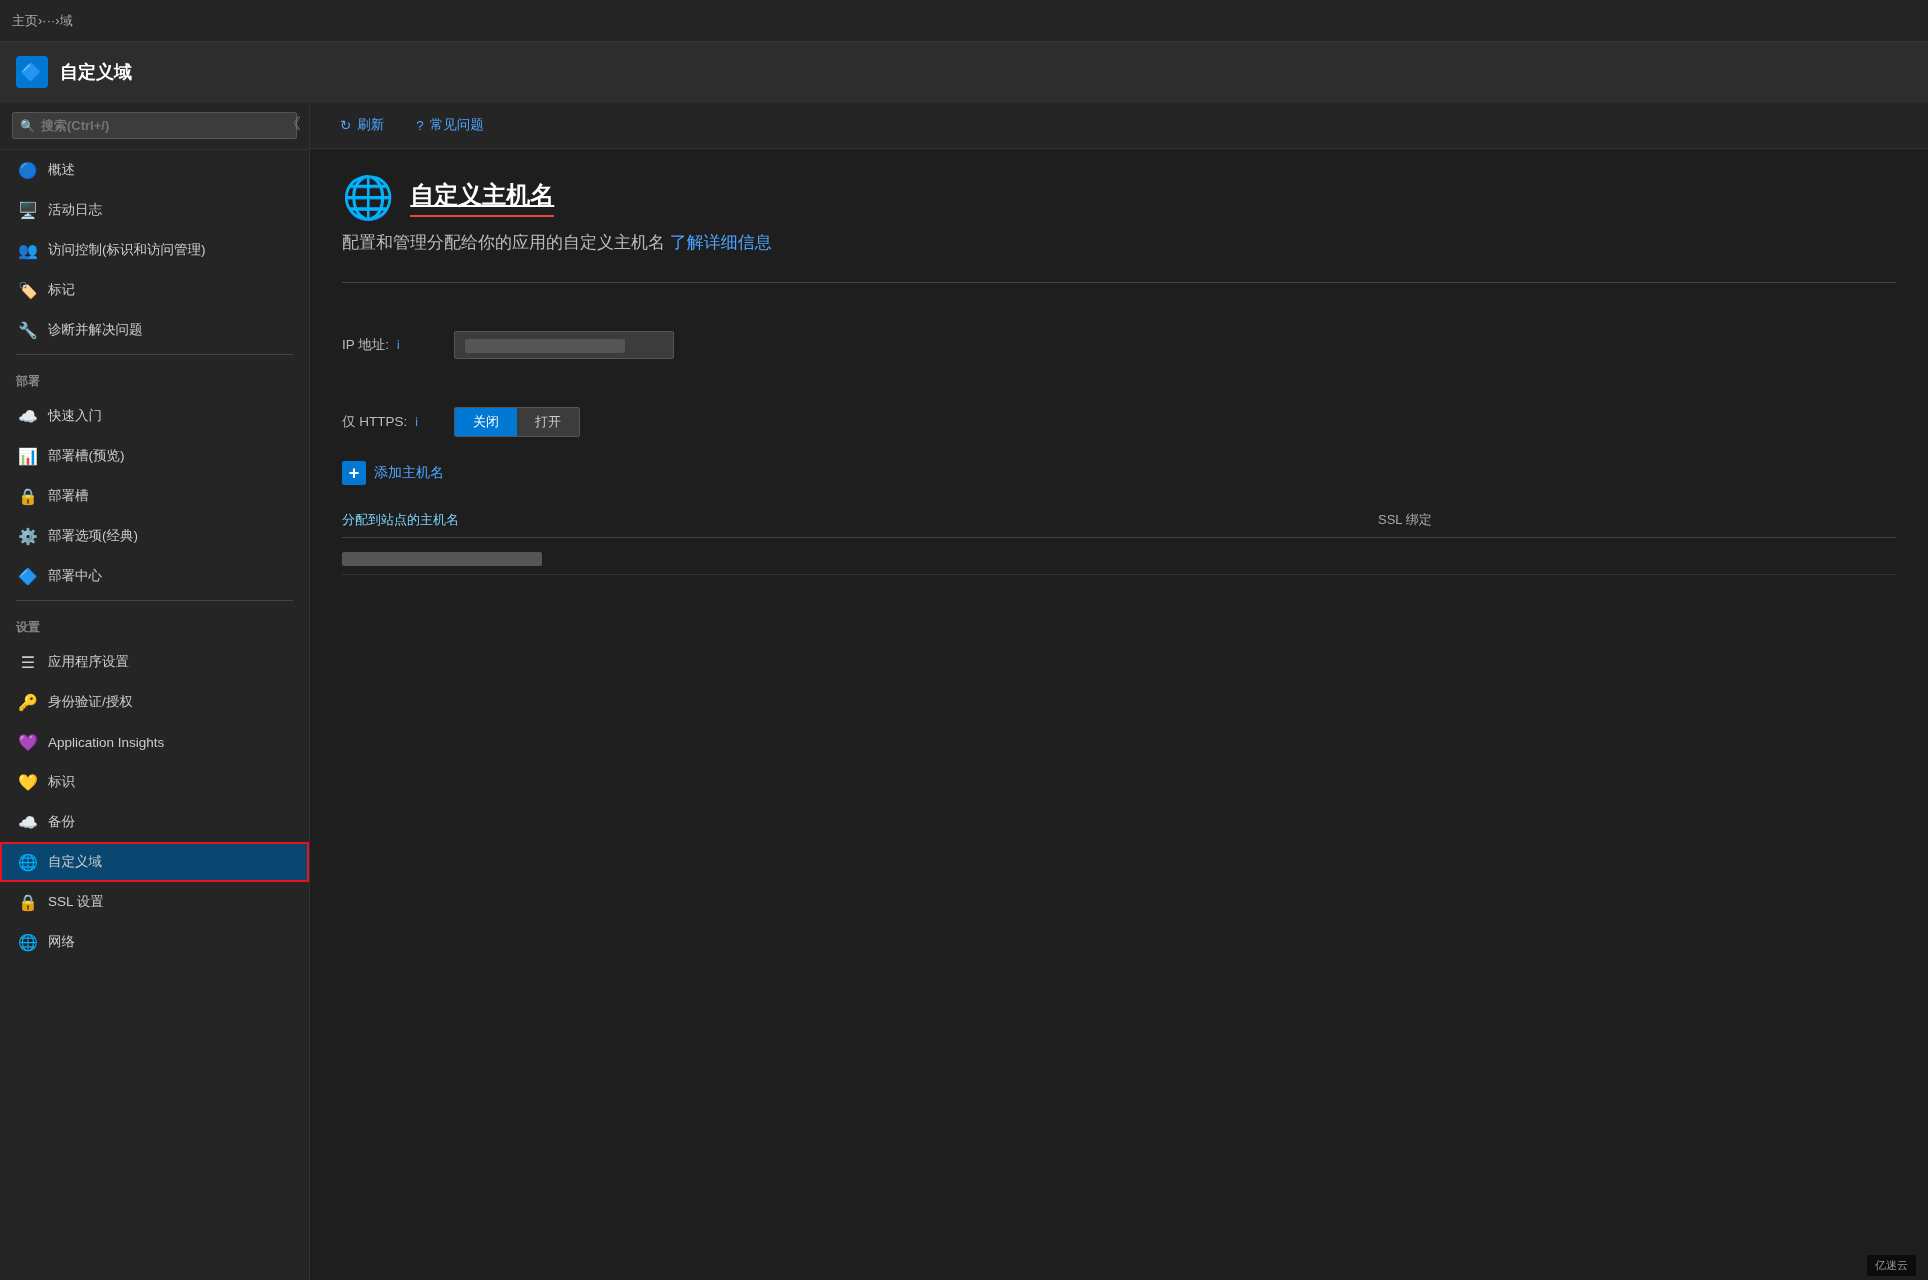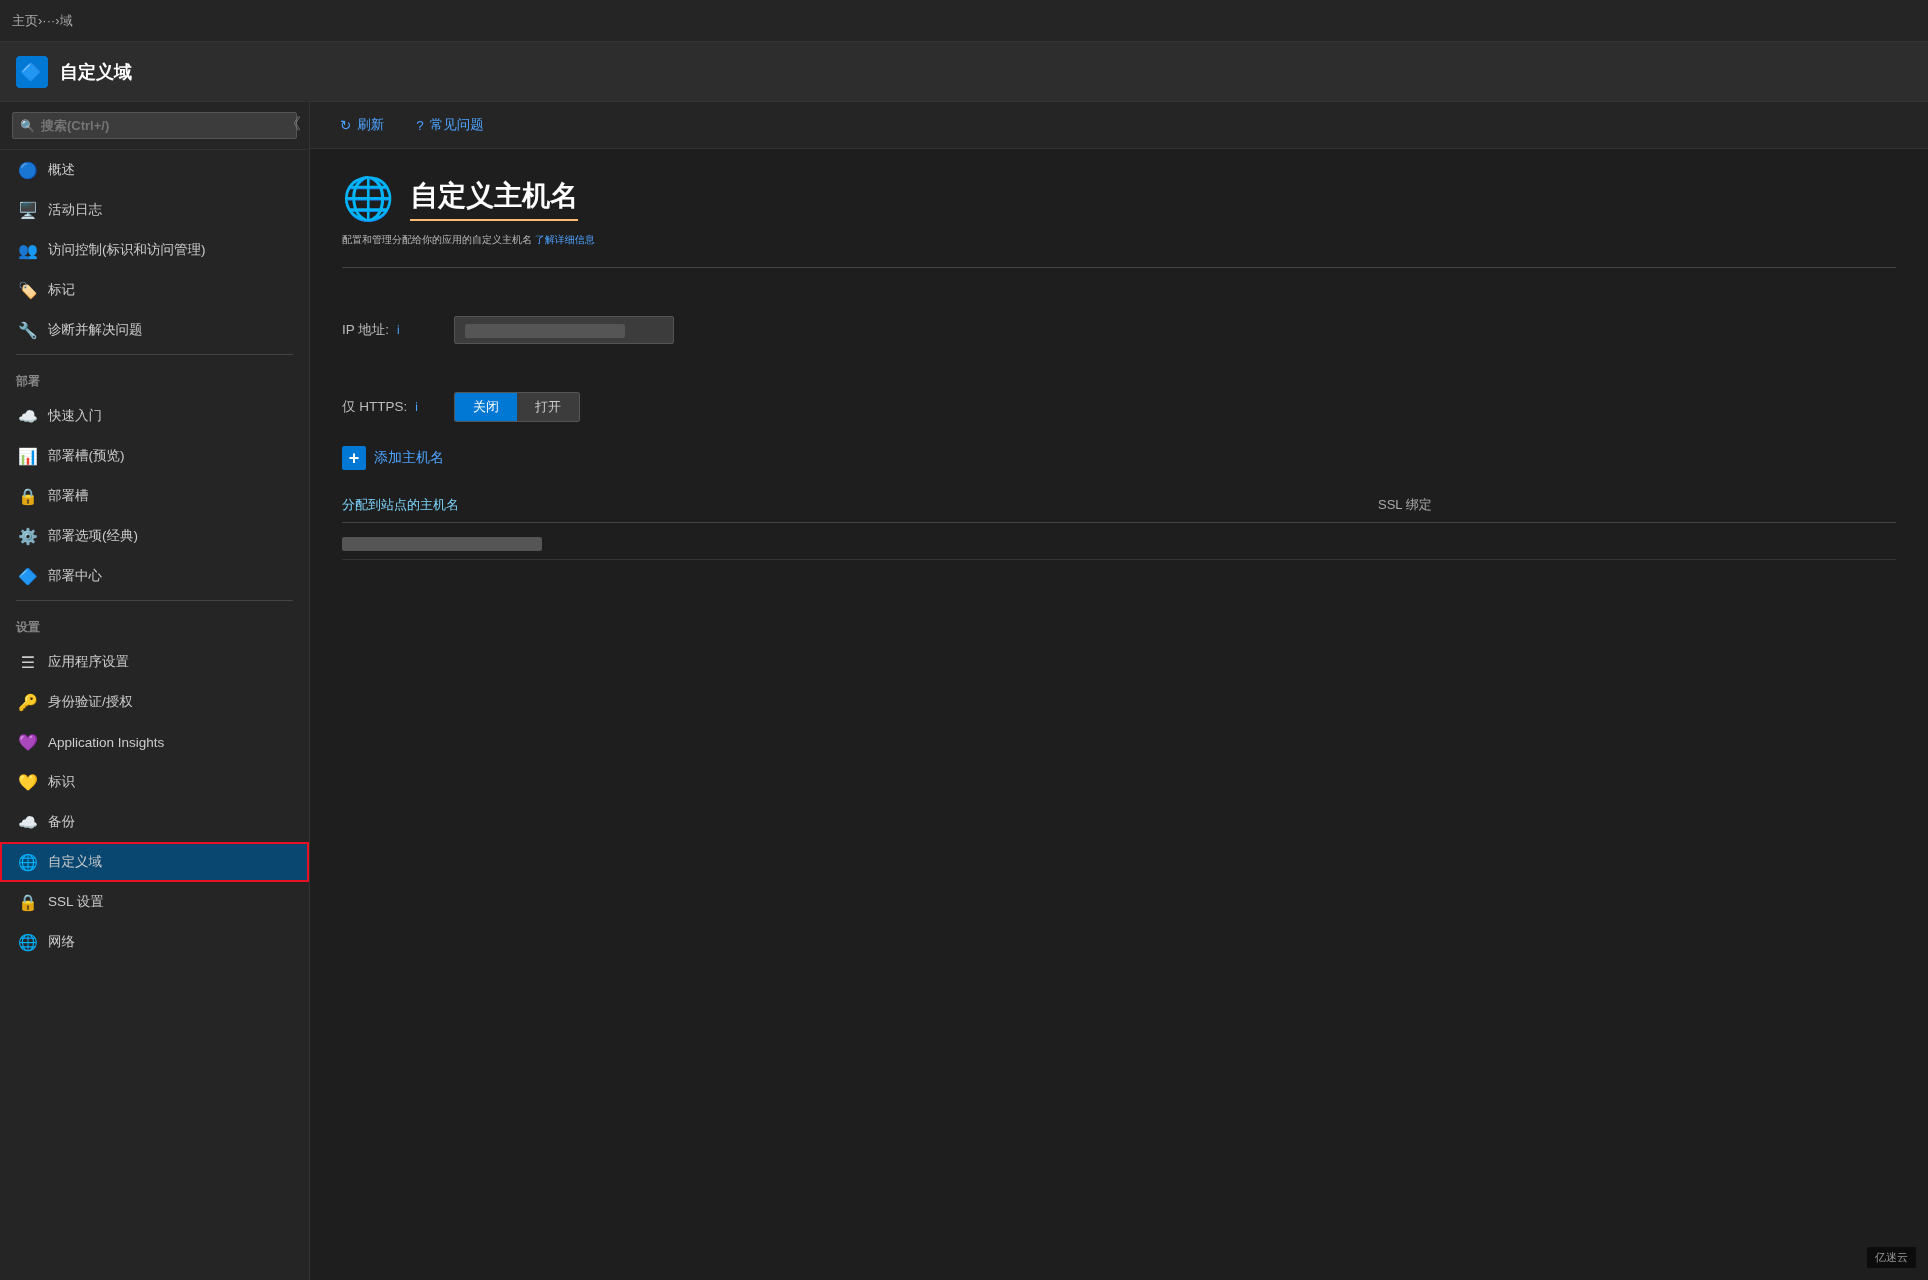--- a/index.html
+++ b/index.html
@@ -180,30 +180,31 @@
       display: flex;
       align-items: center;
       gap: 16px;
       margin-bottom: 12px;
     }
     .page-header-icon {
       font-size: 42px;
       line-height: 1;
     }
     .page-title {
-      font-size: 28px;
+      font-size: 24px;
       font-weight: 600;
       color: #fff;
-      border-bottom: 2px solid #fdba74;
+      border-bottom: 2px solid #ef4444;
       padding-bottom: 4px;
+      text-decoration: underline;
     }
     .page-desc {
-      font-size: 10px;
+      font-size: 17px;
       color: #bbb;
-      margin-bottom: 20px;
+      margin-bottom: 28px;
       margin-top: 8px;
     }
     .page-desc a {
       color: #4da3ff;
       text-decoration: none;
     }
 
     .form-divider {
       border: none;
       border-top: 1px solid #444;
@@ -308,21 +309,21 @@
       display: inline-block;
       background: #555;
       height: 14px;
       border-radius: 2px;
       vertical-align: middle;
     }
 
     
     .watermark {
       position: fixed;
-      bottom: 12px;
+      bottom: 4px;
       right: 12px;
       background: rgba(0,0,0,0.6);
       color: #999;
       font-size: 11px;
       padding: 3px 8px;
       border-radius: 2px;
     }
   </style>
 </head>
 <body>

